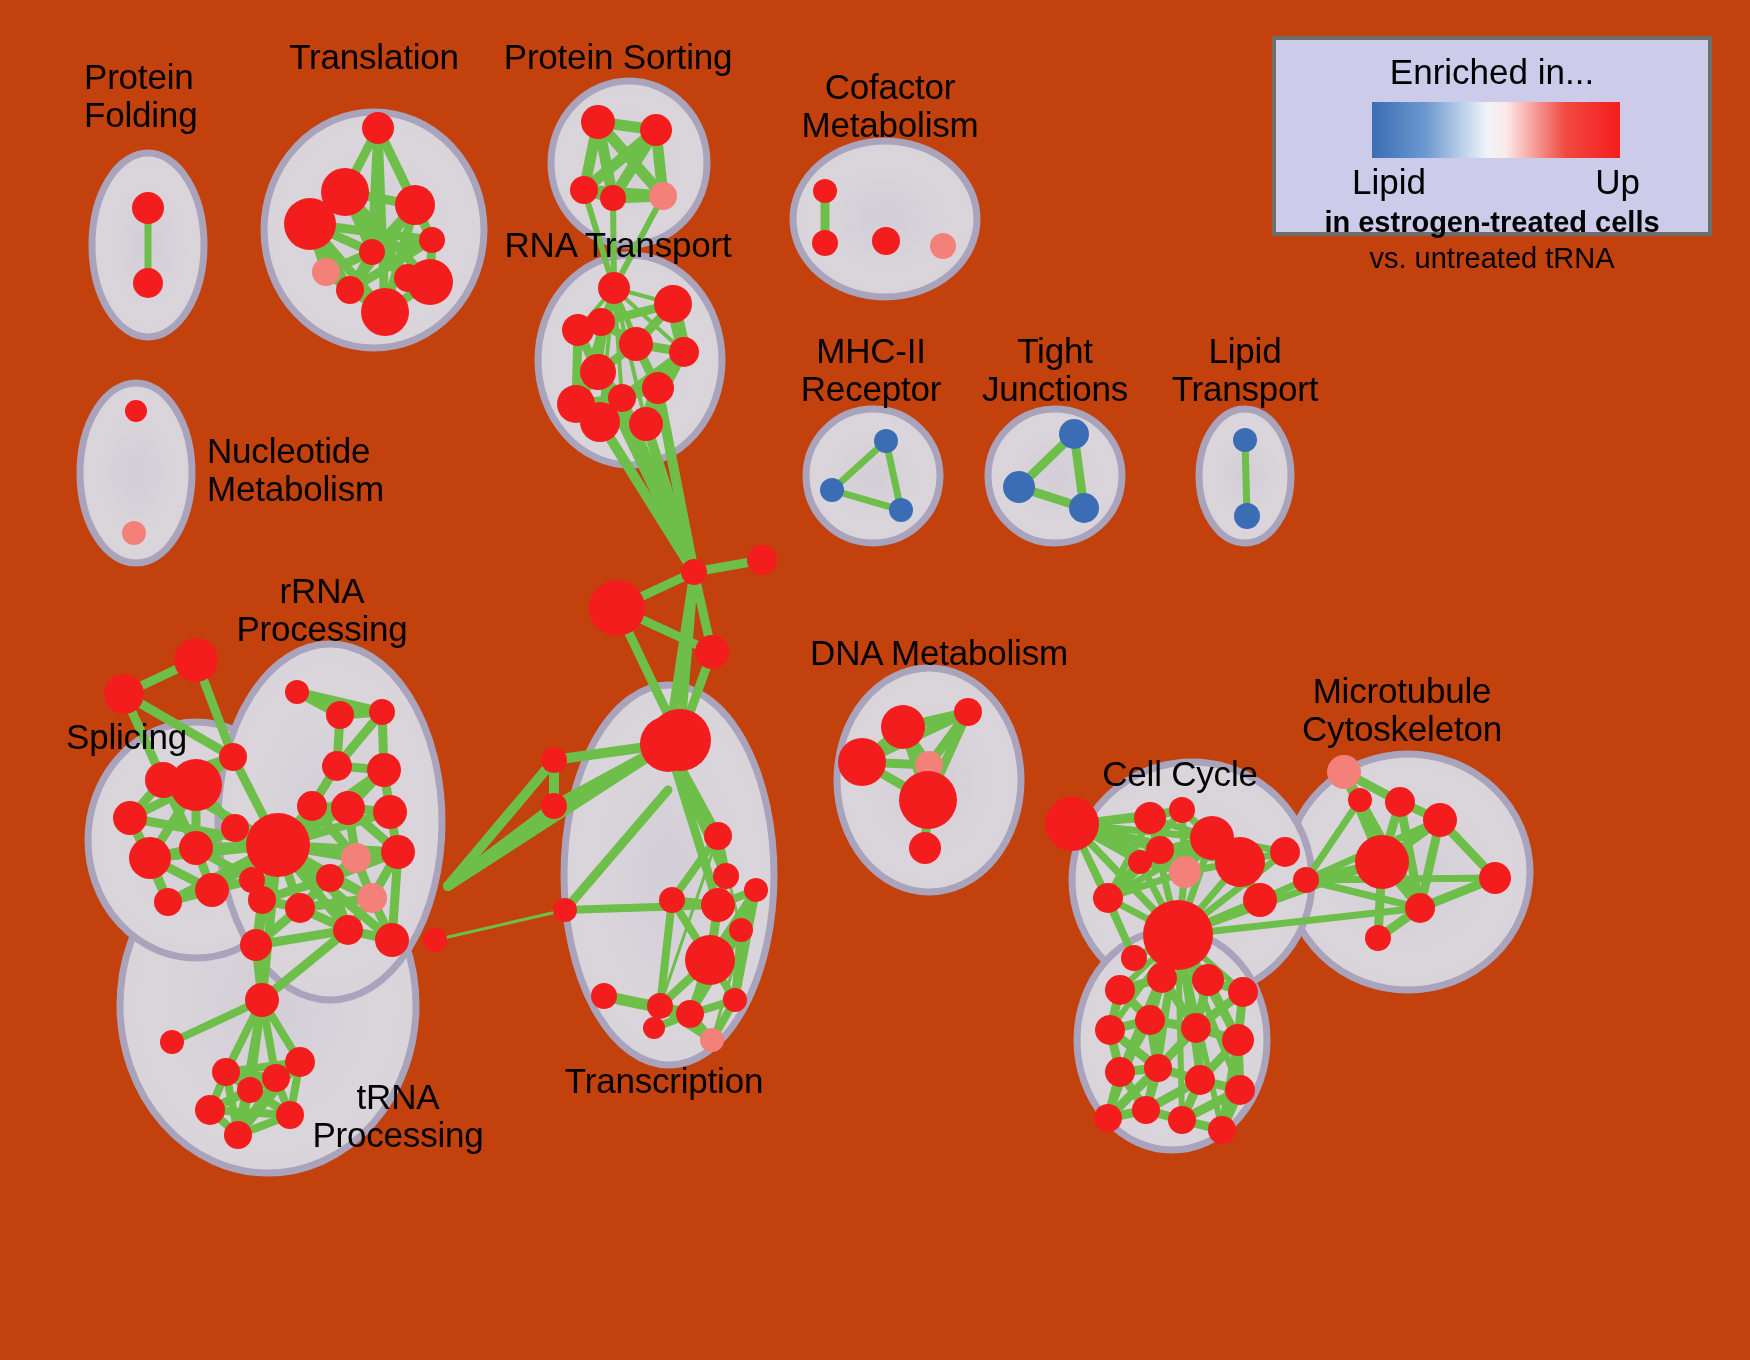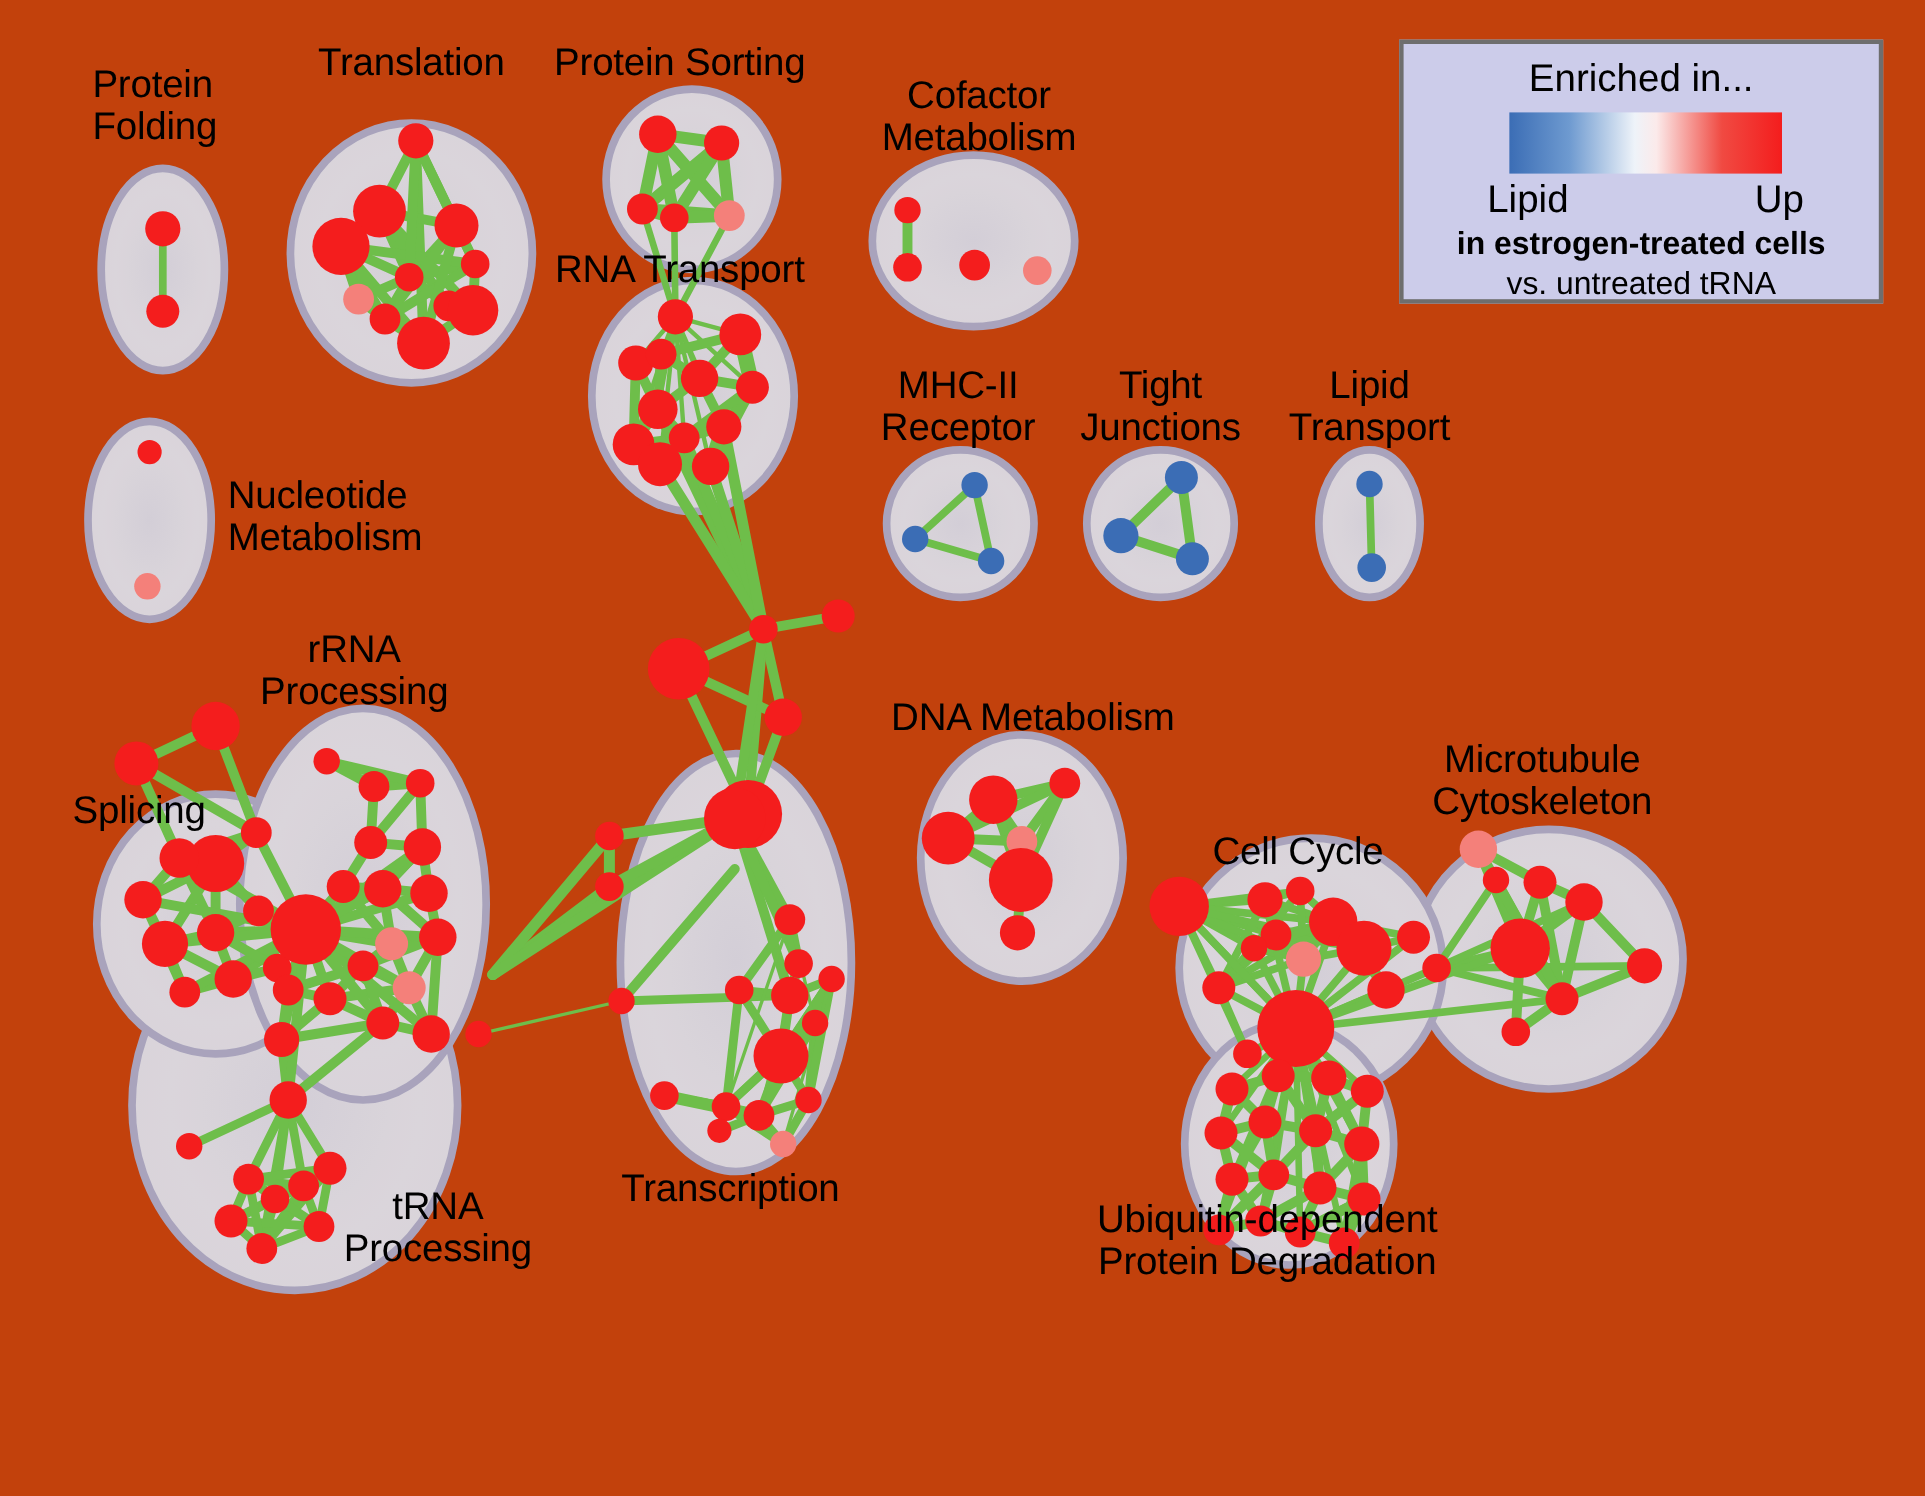--- a/index.html
+++ b/index.html
@@ -11,21 +11,21 @@
   #net{position:absolute;left:0;top:0;width:1750px;height:1360px;}
   .lbl{
     position:absolute;color:#000;font-size:35px;line-height:1.08;
     font-family:"Liberation Sans","DejaVu Sans",sans-serif;
     white-space:pre;letter-spacing:-0.2px;
   }
   .lbl.c{transform:translateX(-50%);text-align:center;}
   .lbl.l{text-align:left;}
   
   #legend{
-    position:absolute;left:1272px;top:36px;width:440px;height:240px;
+    position:absolute;left:1272px;top:36px;width:440px;height:200px;
     background:#ccccea;border:4px solid #6e6e6e;box-sizing:border-box;
   }
   #legend .ltitle{
     position:absolute;left:0;right:0;top:12px;text-align:center;
     font-size:35px;color:#000;
   }
   #bar{
     position:absolute;left:96px;top:62px;width:248px;height:56px;
   }
   #legend .down{position:absolute;left:76px;top:122px;font-size:35px;}
@@ -735,22 +735,20 @@
   <div class="lbl c" style="left:322px;top:572px;">rRNA
 Processing</div>
   <div class="lbl l" style="left:66px;top:718px;">Splicing</div>
   <div class="lbl c" style="left:939px;top:634px;">DNA Metabolism</div>
   <div class="lbl c" style="left:1402px;top:672px;">Microtubule
 Cytoskeleton</div>
   <div class="lbl c" style="left:1180px;top:755px;">Cell Cycle</div>
   <div class="lbl c" style="left:664px;top:1062px;">Transcription</div>
   <div class="lbl c" style="left:398px;top:1078px;">tRNA
 Processing</div>
-  <div class="lbl c" style="left:1152px;top:1090px;">Ubiquitin-dependent
-Protein Degradation</div>
 
   <div id="legend">
     <div class="ltitle">Enriched in...</div>
     <svg id="bar" viewBox="0 0 248 56" preserveAspectRatio="none">
       <rect x="0" y="0" width="248" height="56" fill="url(#legendbar)"></rect>
     </svg>
     <div class="down">Lipid</div>
     <div class="up">Up</div>
     <div class="sub1">in estrogen-treated cells</div>
     <div class="sub2">vs. untreated tRNA</div>

